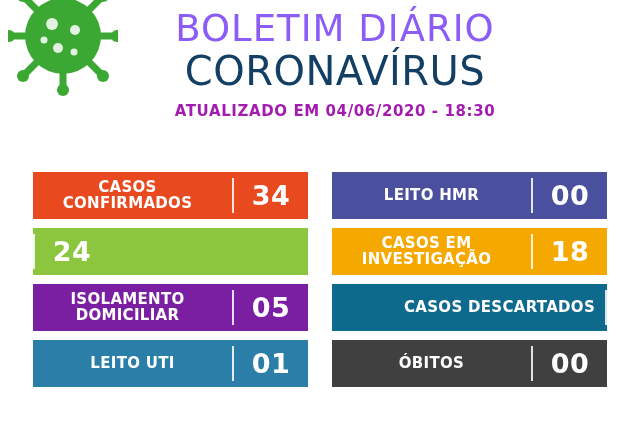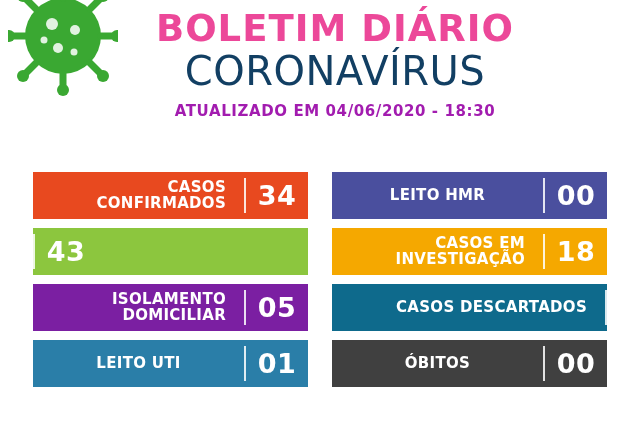--- a/index.html
+++ b/index.html
@@ -34,22 +34,22 @@
     left: 0;
     right: 0;
     top: 10px;
     text-align: center;
     padding-left: 30px;
   }
 
   .title-line1 {
     font-size: 37px;
     letter-spacing: 1px;
-    font-weight: bold;
-    color: #ec4899;
+    font-weight: normal;
+    color: #8b5cf6;
     line-height: 1.05;
     font-family: "DejaVu Sans", sans-serif;
   }
 
   .title-line2 {
     font-size: 40px;
     letter-spacing: 0.5px;
     font-weight: normal;
     color: #123f63;
     line-height: 1.05;
@@ -91,38 +91,38 @@
     align-items: stretch;
     height: 47px;
     color: #ffffff;
   }
 
   .stat .label {
     flex: 1;
     display: flex;
     align-items: center;
     justify-content: flex-end;
-    padding-right: 18px;
+    padding-right: 10px;
     font-size: 15px;
     font-weight: bold;
     line-height: 1.04;
-    text-align: right;
+    text-align: center;
     letter-spacing: 0.3px;
     text-transform: uppercase;
     font-family: "DejaVu Sans", sans-serif;
   }
 
   .stat .label.center {
     justify-content: center;
     text-align: center;
     padding-right: 0;
   }
 
   .stat .value {
-    width: 62px;
+    width: 74px;
     display: flex;
     align-items: center;
     justify-content: center;
     font-size: 27px;
     font-weight: bold;
     letter-spacing: 0.5px;
     font-family: "DejaVu Sans", sans-serif;
   }
 
   .stat .value.wide { width: 74px; font-size: 25px; }
@@ -183,21 +183,21 @@
   <div class="col col-left">
 
     <div class="stat" style="background:#e8491f">
       <div class="label">CASOS CONFIRMADOS</div>
       <div class="divider"></div>
       <div class="value">34</div>
     </div>
 
     <div class="stat" style="background:#8cc63e">
       <div class="divider"></div>
-      <div class="value">43</div>
+      <div class="value">24</div>
     </div>
 
     <div class="stat" style="background:#7b1fa2">
       <div class="label">ISOLAMENTO DOMICILIAR</div>
       <div class="divider"></div>
       <div class="value">05</div>
     </div>
 
     <div class="stat" style="background:#2a7ea8">
       <div class="label center">LEITO UTI</div>

